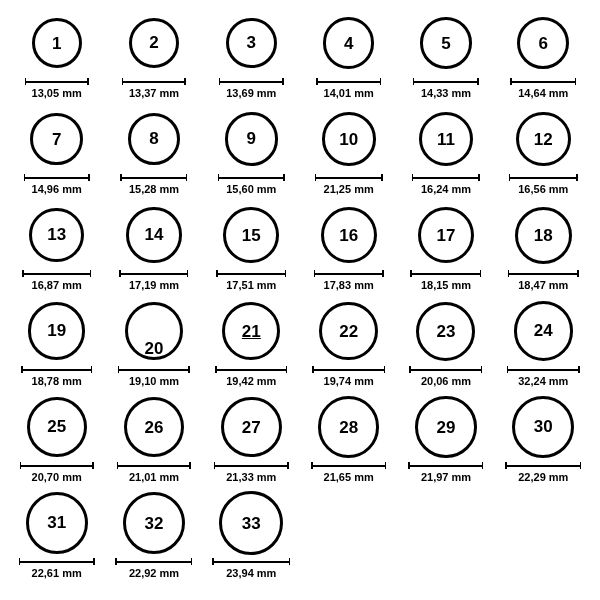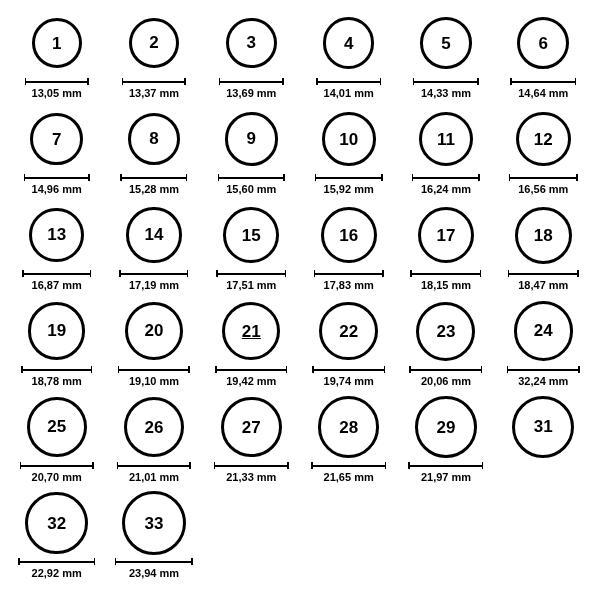--- a/index.html
+++ b/index.html
@@ -219,21 +219,21 @@
       <div class="ring-cell">
         <div class="ring-circle-wrap">
           <div class="ring-circle" style="width: 53.7px; height: 53.7px; align-items: center;">
             <span class="ring-number">10</span>
           </div>
         </div>
         <div class="ring-measure">
           <div class="measure-bar" style="width: 68px;">
             <div class="measure-line"></div>
           </div>
-          <div class="ring-label">15,92 mm</div>
+          <div class="ring-label">21,25 mm</div>
         </div>
       </div>
       <div class="ring-cell">
         <div class="ring-circle-wrap">
           <div class="ring-circle" style="width: 54.1px; height: 54.1px;">
             <span class="ring-number">11</span>
           </div>
         </div>
         <div class="ring-measure">
           <div class="measure-bar" style="width: 68px;">
@@ -341,21 +341,21 @@
         </div>
         <div class="ring-measure">
           <div class="measure-bar" style="width: 71px;">
             <div class="measure-line"></div>
           </div>
           <div class="ring-label">18,78 mm</div>
         </div>
       </div>
       <div class="ring-cell">
         <div class="ring-circle-wrap">
-          <div class="ring-circle" style="width: 57.8px; height: 57.8px;">
+          <div class="ring-circle" style="width: 57.8px; height: 57.8px; align-items: flex-end;">
             <span class="ring-number">20</span>
           </div>
         </div>
         <div class="ring-measure">
           <div class="measure-bar" style="width: 72px;">
             <div class="measure-line"></div>
           </div>
           <div class="ring-label">19,10 mm</div>
         </div>
       </div>
@@ -471,23 +471,42 @@
         </div>
         <div class="ring-measure">
           <div class="measure-bar" style="width: 75px;">
             <div class="measure-line"></div>
           </div>
           <div class="ring-label">21,97 mm</div>
         </div>
       </div>
       <div class="ring-cell">
         <div class="ring-circle-wrap">
+          <div class="ring-circle" style="width: 61.9px; height: 61.9px;">
+            <span class="ring-number">30</span>
+          </div>
+        </div>
+        <div class="ring-measure">
+          <div class="measure-bar" style="width: 76px;">
+            <div class="measure-line"></div>
+          </div>
+          <div class="ring-label">22,29 mm</div>
+        </div>
+      </div>
+      <div class="ring-cell">
+        <div class="ring-circle-wrap">
           <div class="ring-circle" style="width: 62.3px; height: 62.3px;">
             <span class="ring-number">31</span>
           </div>
+        </div>
+        <div class="ring-measure">
+          <div class="measure-bar" style="width: 76px;">
+            <div class="measure-line"></div>
+          </div>
+          <div class="ring-label">22,61 mm</div>
         </div>
       </div>
       <div class="ring-cell">
         <div class="ring-circle-wrap">
           <div class="ring-circle" style="width: 62.7px; height: 62.7px;">
             <span class="ring-number">32</span>
           </div>
         </div>
         <div class="ring-measure">
           <div class="measure-bar" style="width: 77px;">

